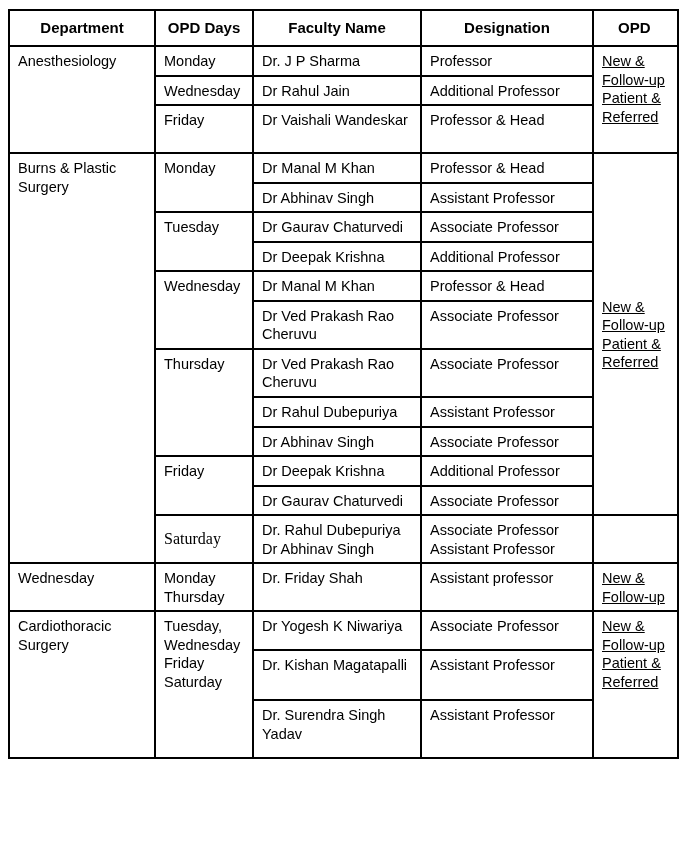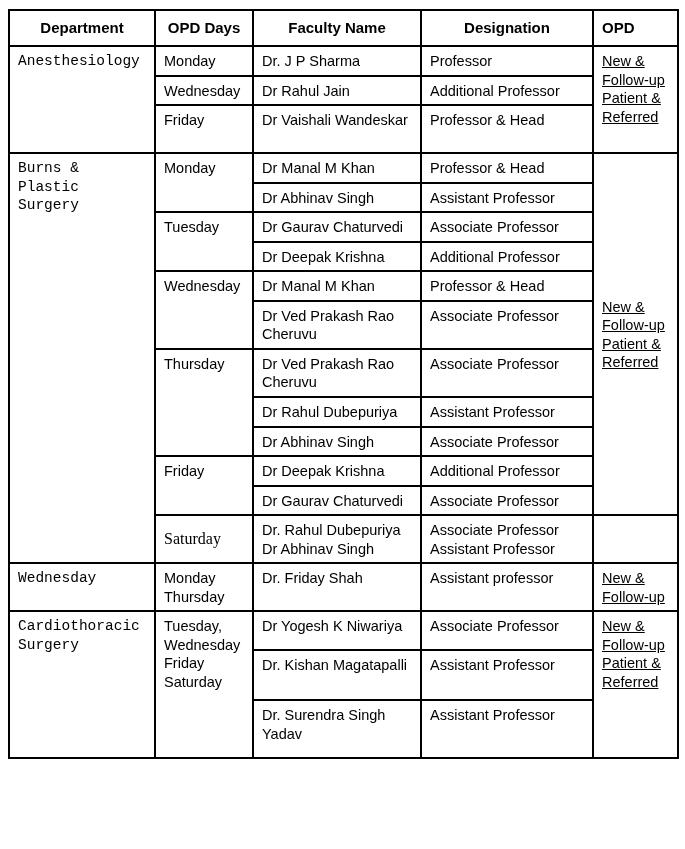--- a/index.html
+++ b/index.html
@@ -52,29 +52,28 @@
     font-weight: bold;
     text-align: center;
     font-size: 15px;
     height: 26px;
     vertical-align: middle;
     padding: 4px 4px;
     margin-top: 16px;
   }
   table.opd thead th.opd-head {
     text-align: left;
-    padding-left: 8px;
+    padding-left: 24px;
   }
 
   td.dept {
     font-weight: bold;
     font-size: 14.5px;
     line-height: 1.3;
     padding-top: 6px;
-    font-family: Liberation Mono, monospace;
   }
   td.days {
     padding-top: 6px;
   }
   td.days.serif-day {
     font-family: "Liberation Serif", serif;
     font-size: 16px;
     vertical-align: middle;
     padding-top: 4px;
   }

